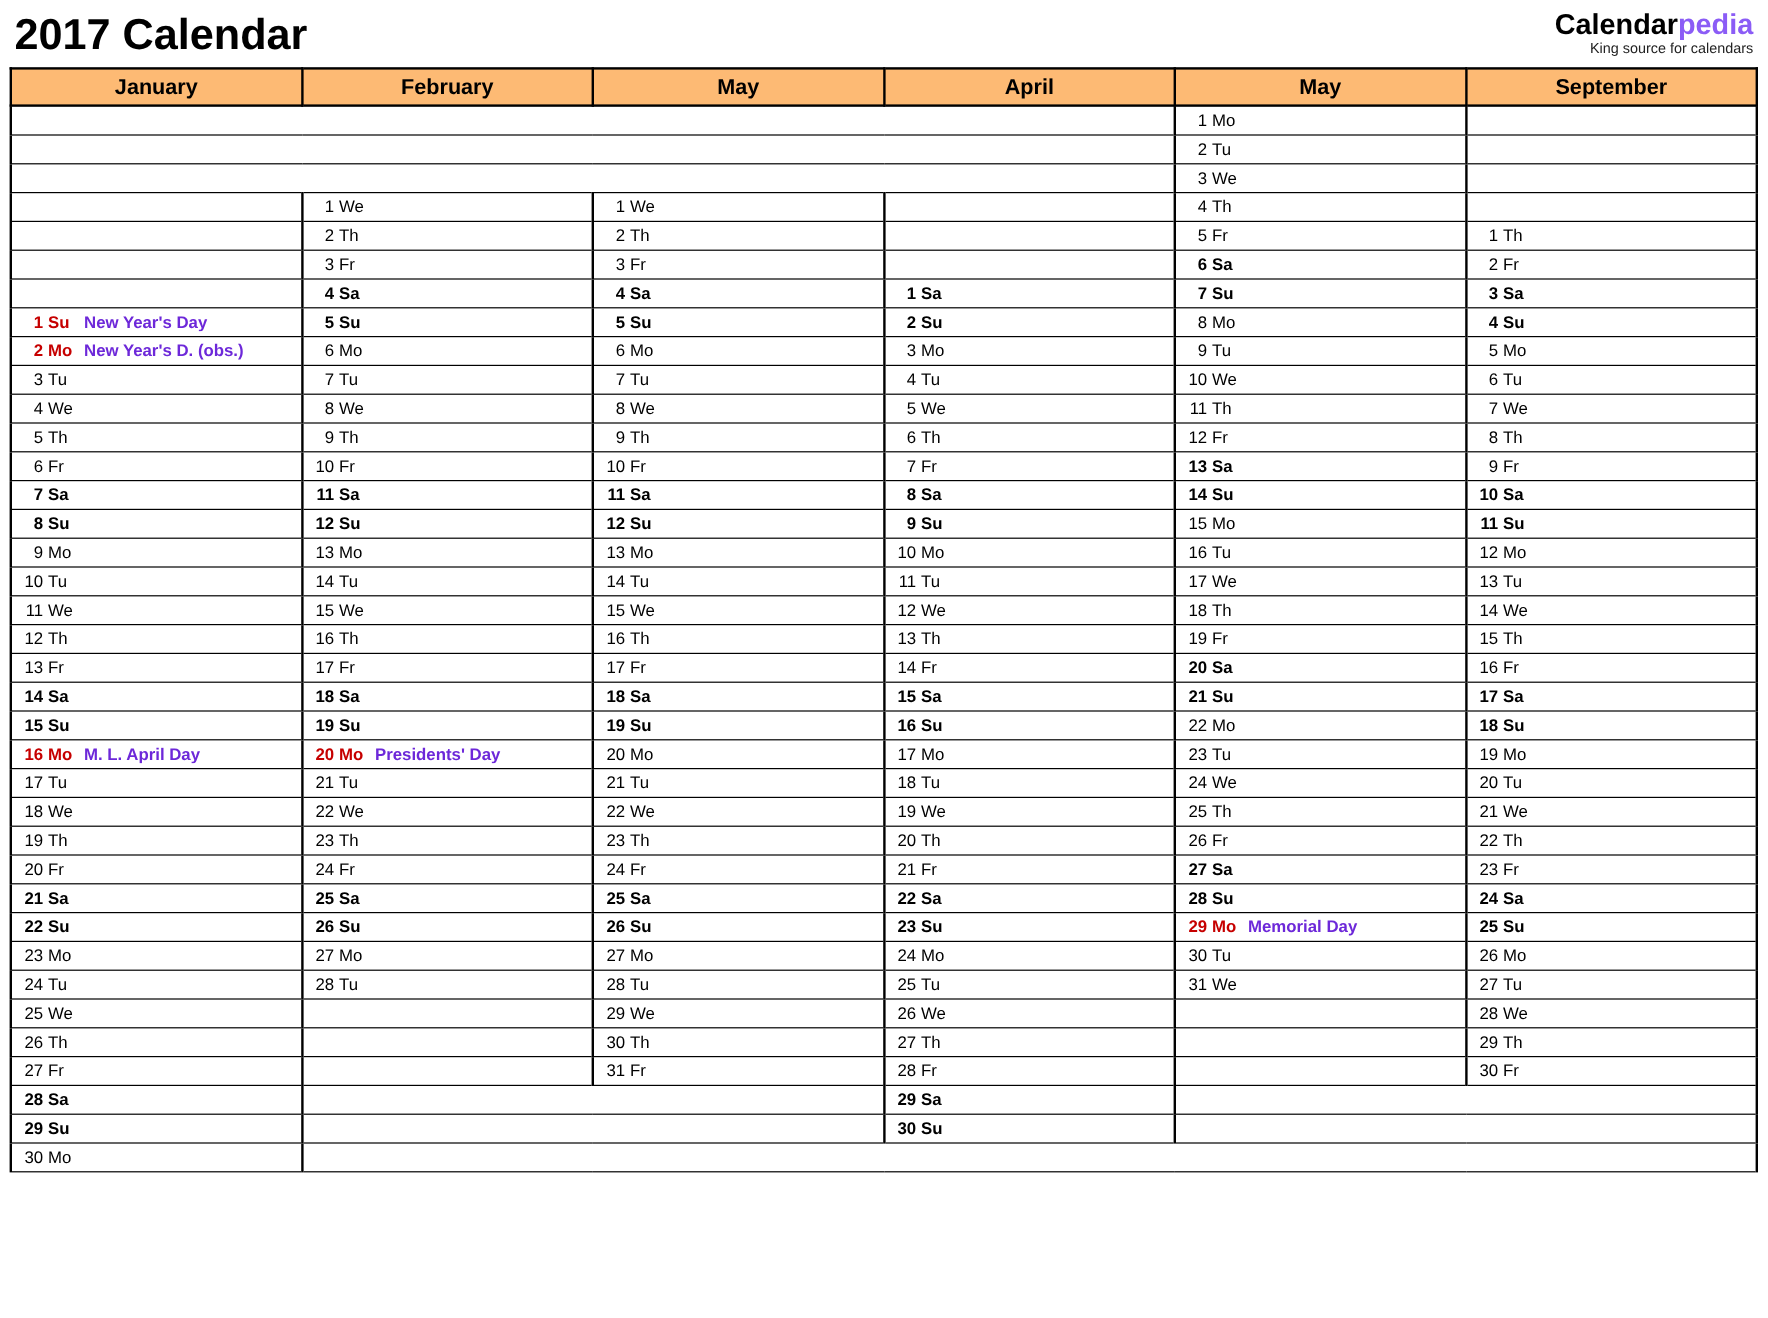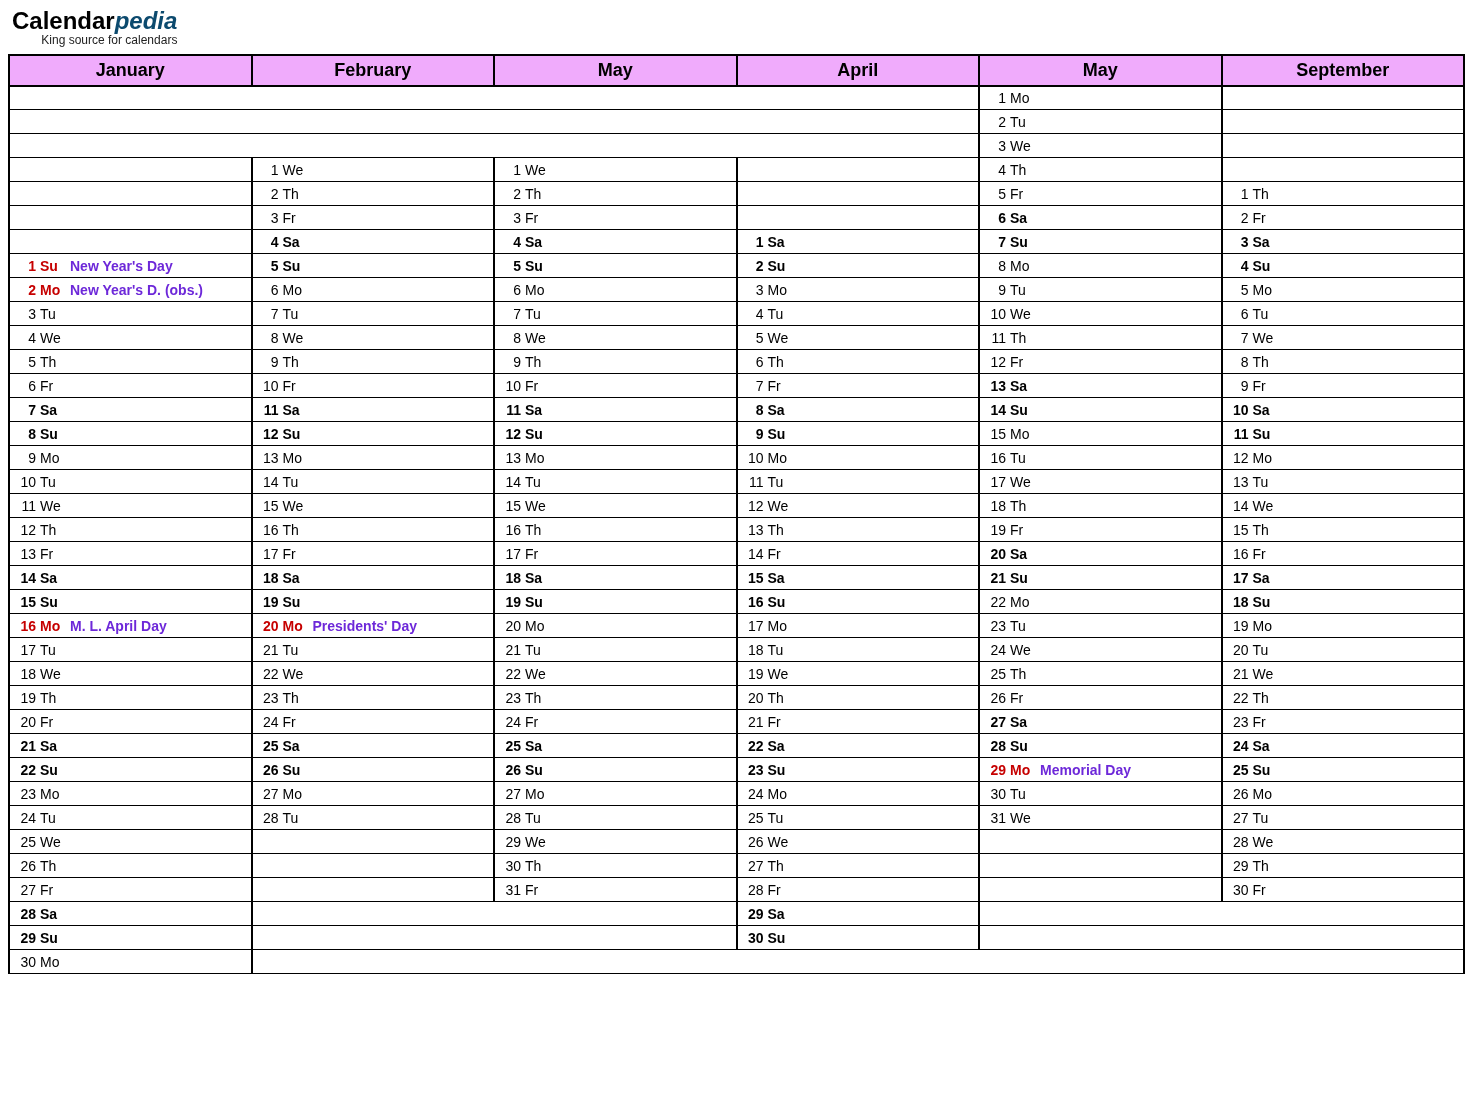--- a/index.html
+++ b/index.html
@@ -22,37 +22,37 @@
     color: #000;
   }
   .brand {
     text-align: right;
     line-height: 1.1;
   }
   .brand-name {
     font-size: 24px;
     font-weight: bold;
   }
-  .brand-name .pedia { color: #0c4a6e; font-style: italic; }
+  .brand-name .pedia { color: #8b5cf6; }
   .brand-tag {
     font-size: 12px;
     color: #222;
   }
   table.cal {
     width: 100%;
     border-collapse: collapse;
     table-layout: fixed;
   }
   table.cal th {
     border: 2px solid #000;
     padding: 4px 6px;
     font-size: 18px;
     font-weight: bold;
     text-align: center;
-    background: #f0abfc;
+    background: #fdba74;
   }
   table.cal td {
     border: 1px solid #000;
     border-left: 2px solid #000;
     border-right: 2px solid #000;
     height: 24px;
     padding: 0;
     font-size: 14px;
     vertical-align: middle;
     background: #fff;
@@ -82,20 +82,21 @@
   td.empty { background: #ececec; }
   td.sat { background: #fbf6c4; font-weight: bold; }
   td.sun { background: #f5c98a; font-weight: bold; }
   td.hol { background: #fbdede; font-weight: bold; color: #c60000; }
   td.hol .note { color: #6d28d9; }
 </style>
 </head>
 <body>
 
 <div class="header">
+  <div class="title">2017 Calendar</div>
   <div class="brand">
     <div class="brand-name">
       <span>Calendar</span><span class="pedia">pedia</span>
     </div>
     <div class="brand-tag">King source for calendars</div>
   </div>
 </div>
 
 <table class="cal">
   <thead>

